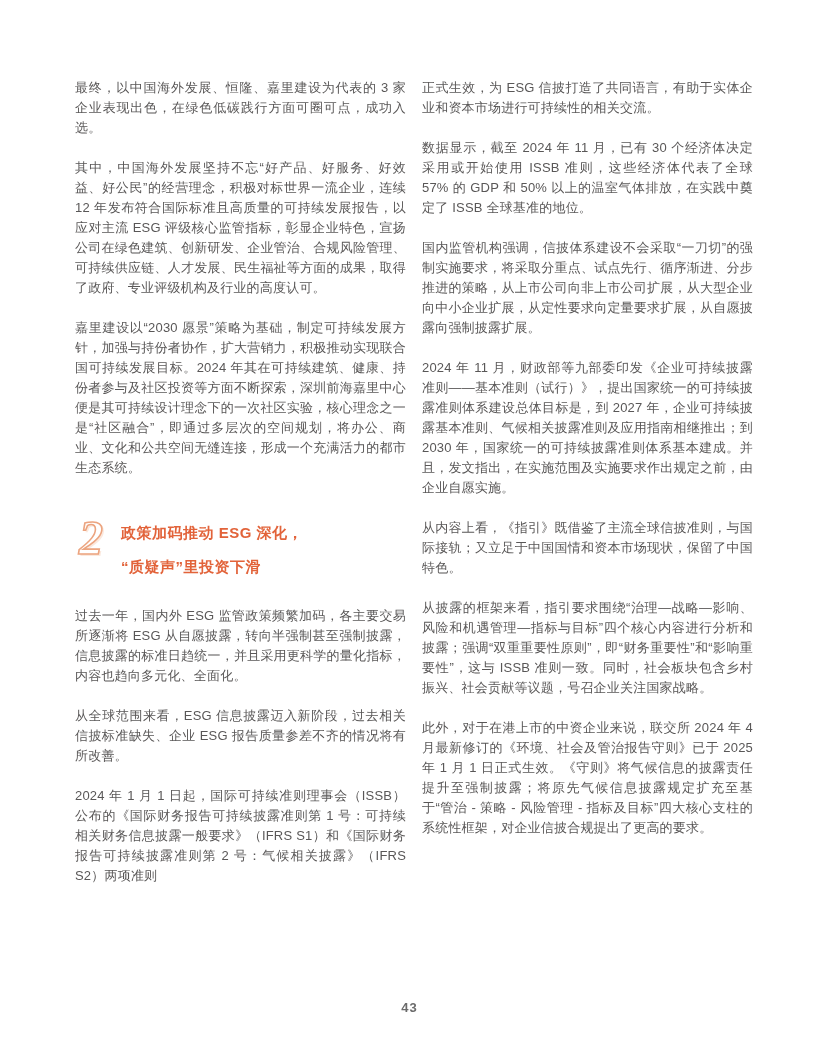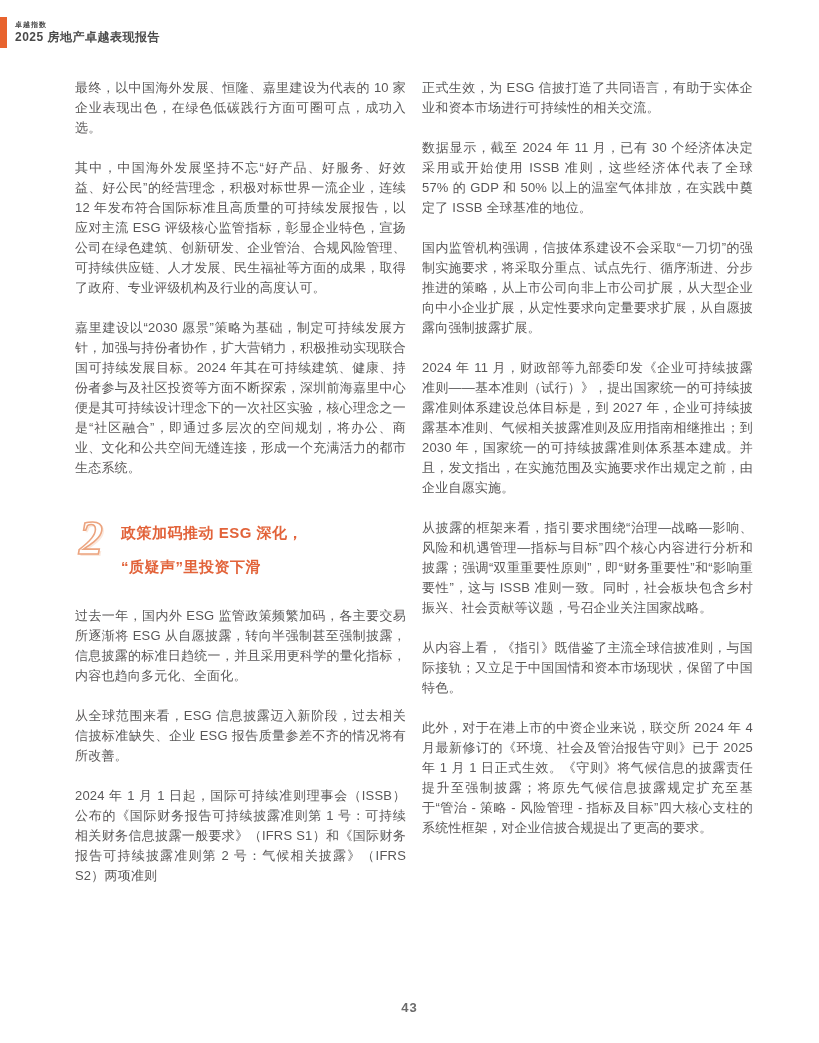--- a/index.html
+++ b/index.html
@@ -111,32 +111,25 @@
     color: #6b6b6b;
     letter-spacing: 1px;
     font-weight: bold;
   }
 </style>
 </head>
 <body>
 
 <div class="page">
 
-  <div class="brand">
-    <div class="brand-bar"></div>
-    <div class="brand-text-wrap">
-      <span class="brand-small">卓越指数</span>
-      <span class="brand-title">2025 房地产卓越表现报告</span>
-    </div>
-  </div>
 
   <div class="columns">
 
     <div class="col">
-      <p>最终，以中国海外发展、恒隆、嘉里建设为代表的 10 家企业表现出色，在绿色低碳践行方面可圈可点，成功入选。</p>
+      <p>最终，以中国海外发展、恒隆、嘉里建设为代表的 3 家企业表现出色，在绿色低碳践行方面可圈可点，成功入选。</p>
       <p>其中，中国海外发展坚持不忘“好产品、好服务、好效益、好公民”的经营理念，积极对标世界一流企业，连续 12 年发布符合国际标准且高质量的可持续发展报告，以应对主流 ESG 评级核心监管指标，彰显企业特色，宣扬公司在绿色建筑、创新研发、企业管治、合规风险管理、可持续供应链、人才发展、民生福祉等方面的成果，取得了政府、专业评级机构及行业的高度认可。</p>
       <p>嘉里建设以“2030 愿景”策略为基础，制定可持续发展方针，加强与持份者协作，扩大营销力，积极推动实现联合国可持续发展目标。2024 年其在可持续建筑、健康、持份者参与及社区投资等方面不断探索，深圳前海嘉里中心便是其可持续设计理念下的一次社区实验，核心理念之一是“社区融合”，即通过多层次的空间规划，将办公、商业、文化和公共空间无缝连接，形成一个充满活力的都市生态系统。</p>
 
       <div class="section-head">
         <div class="section-num">2</div>
         <div class="section-title">
           <span class="line1">政策加码推动 ESG 深化，</span>
           <span class="line2">“质疑声”里投资下滑</span>
         </div>
       </div>
@@ -144,22 +137,22 @@
       <p>过去一年，国内外 ESG 监管政策频繁加码，各主要交易所逐渐将 ESG 从自愿披露，转向半强制甚至强制披露，信息披露的标准日趋统一，并且采用更科学的量化指标，内容也趋向多元化、全面化。</p>
       <p>从全球范围来看，ESG 信息披露迈入新阶段，过去相关信披标准缺失、企业 ESG 报告质量参差不齐的情况将有所改善。</p>
       <p>2024 年 1 月 1 日起，国际可持续准则理事会（ISSB）公布的《国际财务报告可持续披露准则第 1 号：可持续相关财务信息披露一般要求》（IFRS S1）和《国际财务报告可持续披露准则第 2 号：气候相关披露》（IFRS S2）两项准则</p>
     </div>
 
     <div class="col">
       <p>正式生效，为 ESG 信披打造了共同语言，有助于实体企业和资本市场进行可持续性的相关交流。</p>
       <p>数据显示，截至 2024 年 11 月，已有 30 个经济体决定采用或开始使用 ISSB 准则，这些经济体代表了全球 57% 的 GDP 和 50% 以上的温室气体排放，在实践中奠定了 ISSB 全球基准的地位。</p>
       <p>国内监管机构强调，信披体系建设不会采取“一刀切”的强制实施要求，将采取分重点、试点先行、循序渐进、分步推进的策略，从上市公司向非上市公司扩展，从大型企业向中小企业扩展，从定性要求向定量要求扩展，从自愿披露向强制披露扩展。</p>
       <p>2024 年 11 月，财政部等九部委印发《企业可持续披露准则——基本准则（试行）》，提出国家统一的可持续披露准则体系建设总体目标是，到 2027 年，企业可持续披露基本准则、气候相关披露准则及应用指南相继推出；到 2030 年，国家统一的可持续披露准则体系基本建成。并且，发文指出，在实施范围及实施要求作出规定之前，由企业自愿实施。</p>
+      <p>从内容上看，《指引》既借鉴了主流全球信披准则，与国际接轨；又立足于中国国情和资本市场现状，保留了中国特色。</p>
       <p>从披露的框架来看，指引要求围绕“治理—战略—影响、风险和机遇管理—指标与目标”四个核心内容进行分析和披露；强调“双重重要性原则”，即“财务重要性”和“影响重要性”，这与 ISSB 准则一致。同时，社会板块包含乡村振兴、社会贡献等议题，号召企业关注国家战略。</p>
-      <p>从内容上看，《指引》既借鉴了主流全球信披准则，与国际接轨；又立足于中国国情和资本市场现状，保留了中国特色。</p>
       <p>此外，对于在港上市的中资企业来说，联交所 2024 年 4 月最新修订的《环境、社会及管治报告守则》已于 2025 年 1 月 1 日正式生效。《守则》将气候信息的披露责任提升至强制披露；将原先气候信息披露规定扩充至基于“管治 - 策略 - 风险管理 - 指标及目标”四大核心支柱的系统性框架，对企业信披合规提出了更高的要求。</p>
     </div>
 
   </div>
 
   <div class="page-number">43</div>
 
 </div>
 
 </body></html>

